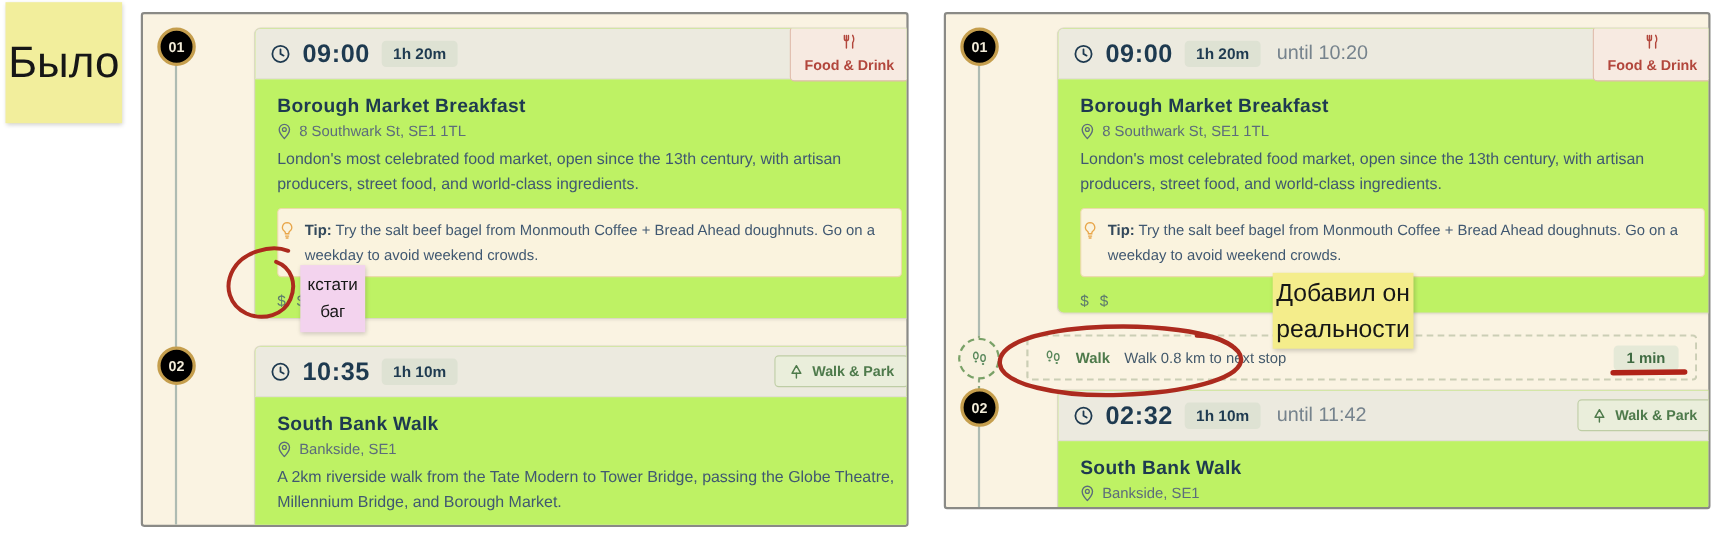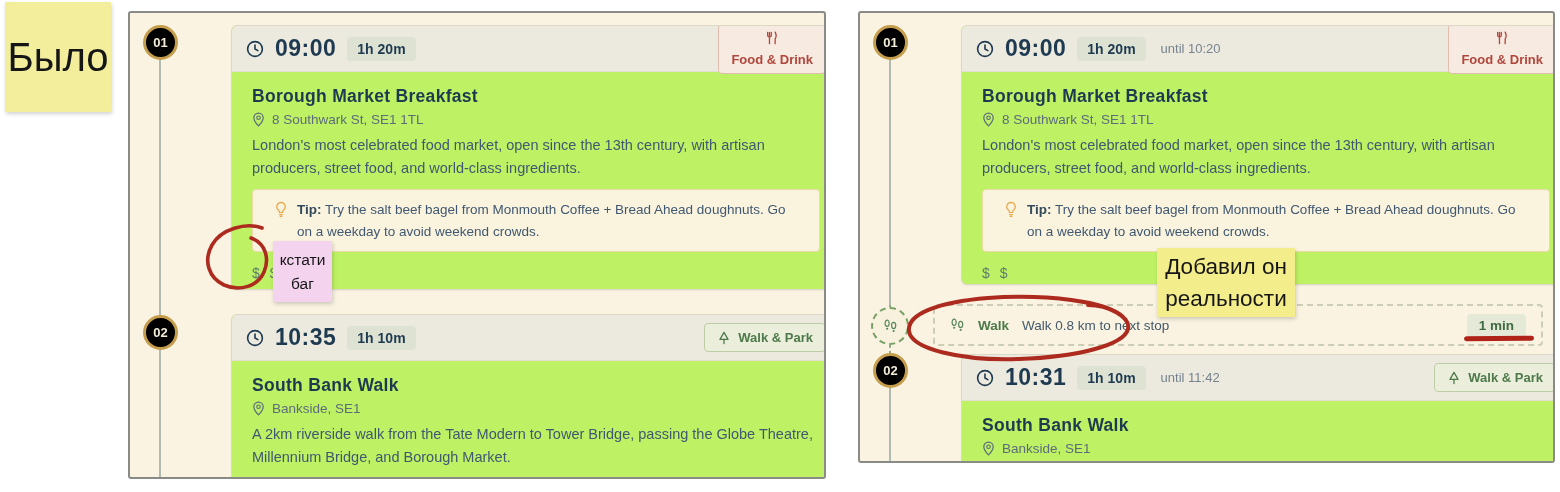--- a/index.html
+++ b/index.html
@@ -21,49 +21,49 @@
              display:flex; align-items:center; justify-content:center; z-index:3; }
 
   
   .card { position:absolute; left:73px; width:610px; background:#bef264; border:1px solid #DCD7C6;
           border-radius:6px; overflow:hidden; z-index:2; box-shadow:0 1px 2px rgba(0,0,0,0.05);margin-left:28px; }
   .card-head { display:flex; align-items:center; background:#ECEADF; border-bottom:1px solid #E2DFD2;
                height:46px; padding:0 14px; gap:11px; }
   .time { font-size:23px; font-weight:bold; color:#1E3A50; letter-spacing:0.5px; }
   .dur-badge { background:#DEE2D3; color:#1E3A50; font-weight:bold; font-size:14px;
                padding:4px 10px; border-radius:4px; }
-  .until { color:#76838D; font-size:13px; margin-left:4px; }
+  .until { color:#76838D; font-size:18px; margin-left:4px; }
   .cat-badge { margin-left:auto; display:flex; align-items:center; gap:7px; font-size:13px; font-weight:bold;
                padding:6px 12px; border-radius:4px; border:1px solid; }
   .cat-food { color:#B2463C; background:#F7EAE1; border-color:#E0BCAC;flex-direction:column; }
   .cat-park { color:#4E7A4B; background:#EAEEDB; border-color:#BECDA5; }
   .card-body { padding:14px 20px 12px; }
   .a-title { font-size:17.5px; font-weight:bold; color:#1E3A50; letter-spacing:0.3px; margin-bottom:5px; }
   .loc { display:flex; align-items:center; gap:7px; color:#5C6C7B; font-size:13.5px; margin-bottom:7px; }
   .desc { color:#405871; font-size:14.5px; line-height:1.6; margin-bottom:9px; }
   .tip-box { display:flex; gap:10px; background:#FAF3DE; border:1px solid #ECDAAB; border-radius:4px;
-             padding:9px 22px; color:#405871; font-size:13.5px; line-height:1.58; margin-bottom:10px;justify-content:space-between; }
+             padding:9px 2px; color:#405871; font-size:13.5px; line-height:1.58; margin-bottom:10px;justify-content:space-between; }
   .tip-label { font-weight:bold; color:#33495C; }
   .tip-ic { flex:0 0 auto; padding-top:2px; }
   .price { color:#5E7C6D; font-size:14px; letter-spacing:3px; padding-top:3px; }
 
   
   .walk-row { position:absolute; left:73px; width:610px; height:42px; border:2px dashed #CBCEB5; border-radius:4px;
               display:flex; align-items:center; gap:13px; padding:0 15px; z-index:2; color:#58875B; }
   .walk-label { color:#4E7A4B; font-weight:bold; font-size:13.5px; }
   .walk-detail { color:#43596B; font-size:13.5px;text-align:center; }
   .walk-dur { margin-left:auto; background:#E5E9D7; color:#3F6B42; font-weight:bold; font-size:13.5px;
               padding:4px 12px; border-radius:4px; }
 
   
   .sticky { position:absolute; display:flex; flex-direction:column; align-items:center; justify-content:center;
             color:#161616; box-shadow:1px 2px 4px rgba(0,0,0,0.18); z-index:10; text-align:center; }
   #sticky-was  { left:5px;    top:2px;  width:106px; height:110px; background:#F2EE9C; font-size:40px; }
   #sticky-bug  { left:273px;  top:241px; width:59px;  height:61px;  background:#F3D3EE; font-size:15.5px; line-height:1.5; }
-  #sticky-real { left:1157px; top:248px; width:138px; height:69px;  background:#F4ED8B; font-size:22.5px; line-height:1.4; }
+  #sticky-real { left:1157px; top:248px; width:128px; height:69px;  background:#F4ED8B; font-size:22.5px; line-height:1.4; }
 
   .annot { position:absolute; z-index:11; pointer-events:none; }
   #red-underline { left:1464px; top:336px; width:70px; height:5px; background:#B02318; border-radius:3px;
                    transform:rotate(-0.5deg); }
 
   svg { display:block; }
 </style>
 </head>
 <body>
 
@@ -230,21 +230,21 @@
   </div>
 
   <div class="card" style="top:341px; height:150px;">
     <div class="card-head">
       <span>
         <svg viewBox="0 0 20 20" width="18" height="18">
             <circle cx="10" cy="10" r="8.2" fill="none" stroke="#1E3A50" stroke-width="1.8"></circle>
             <path d="M10 5.5V10l3.2 1.8" fill="none" stroke="#1E3A50" stroke-width="1.8" stroke-linecap="round"></path>
           </svg>
       </span>
-      <span class="time">10:31</span>
+      <span class="time">02:32</span>
       <span class="dur-badge">1h 10m</span>
       <span class="until">until 11:42</span>
       <span class="cat-badge cat-park">
         <span>
           <svg viewBox="0 0 14 15" width="14" height="14">
               <path d="M7 1.5 11.3 9H2.7L7 1.5Z" fill="none" stroke="#4E7A4B" stroke-width="1.4" stroke-linejoin="round"></path>
               <path d="M7 9v4.5" stroke="#4E7A4B" stroke-width="1.4" stroke-linecap="round"></path>
             </svg>
         </span>
         <span>Walk &amp; Park</span>

